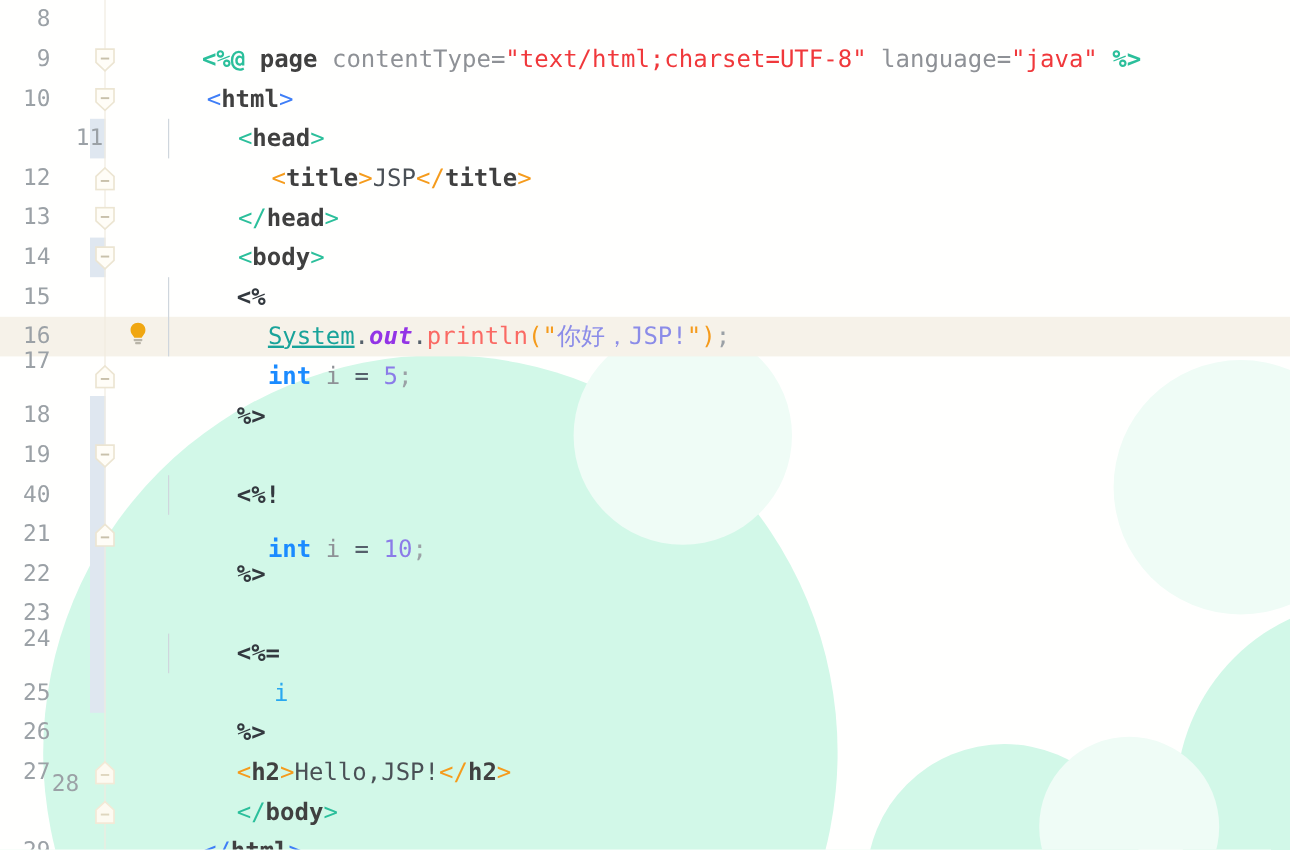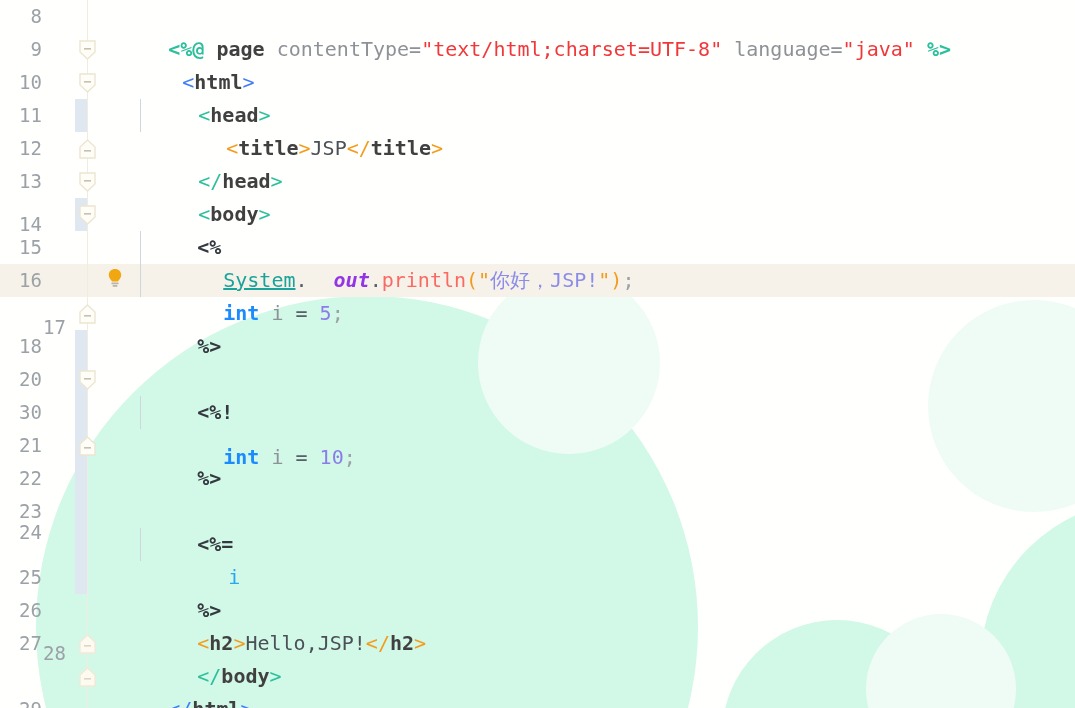--- a/index.html
+++ b/index.html
@@ -58,21 +58,21 @@
   .t-scriptlet{color:#33393f;font-weight:bold;}    
   .t-kw{color:#404040;font-weight:bold;}           
   .t-attr{color:#8e9196;}                          
   .t-str{color:#f0383b;}                           
   .t-punct{color:#8e9196;}
   .t-brk-blue{color:#3f7ef7;}                      
   .t-brk-teal{color:#2bbf9b;}                      
   .t-brk-orange{color:#f59b1c;}                    
   .t-text{color:#4a5056;}                          
   .t-cls{color:#19a39a;text-decoration:underline;} 
-  .t-field{color:#9334e6;font-weight:bold;font-style:italic;margin-left:26px;} 
+  .t-field{color:#9334e6;font-weight:bold;font-style:italic;} 
   .t-method{color:#fa6a64;}                        
   .t-paren{color:#f59b1c;}                         
   .t-jstr{color:#8b8ce8;}                          
   .t-type{color:#1b8bff;font-weight:bold;}         
   .t-var{color:#8e9196;}                           
   .t-op{color:#55606b;}                            
   .t-num{color:#8b7ce8;}                           
   .t-semi{color:#9ba1a6;}
   .t-ivar{color:#29a8f0;}                          
 </style>
@@ -96,30 +96,30 @@
 
     <div class="ann-strip" style="top:99px;height:33px;"></div>
     <div class="ann-strip" style="top:198px;height:33px;"></div>
     <div class="ann-strip" style="top:330px;height:264px;"></div>
 
     <div class="fold-rail" style="top:0px;height:708px;"></div>
 
     <div class="lnum" style="top:0px;">8</div>
     <div class="lnum" style="top:33px;">9</div>
     <div class="lnum" style="top:66px;">10</div>
-    <div class="lnum" style="top:99px;">11</div>
+    <div class="lnum" style="top:99px;padding-left:44px;">11</div>
     <div class="lnum" style="top:132px;">12</div>
     <div class="lnum" style="top:165px;">13</div>
-    <div class="lnum" style="top:208px;text-align:right;">14</div>
+    <div class="lnum" style="top:198px;text-align:right;">14</div>
     <div class="lnum" style="top:231px;">15</div>
     <div class="lnum" style="top:264px;">16</div>
-    <div class="lnum" style="top:311px;padding-left:24px;">17</div>
+    <div class="lnum" style="top:285px;">17</div>
     <div class="lnum" style="top:330px;">18</div>
-    <div class="lnum" style="top:363px;">20</div>
-    <div class="lnum" style="top:396px;">30</div>
+    <div class="lnum" style="top:363px;">19</div>
+    <div class="lnum" style="top:396px;">40</div>
     <div class="lnum" style="top:429px;">21</div>
     <div class="lnum" style="top:462px;">22</div>
     <div class="lnum" style="top:495px;">23</div>
     <div class="lnum" style="top:516px;">24</div>
     <div class="lnum" style="top:561px;">25</div>
     <div class="lnum" style="top:594px;">26</div>
     <div class="lnum" style="top:627px;">27</div>
     <div class="lnum" style="top:637px;padding-left:24px;">28</div>
     <div class="lnum" style="top:693px;">29</div>
 
@@ -197,21 +197,21 @@
   <div class="iguide" style="left:140px;top:231px;height:66px;"></div>
   <div class="iguide" style="left:140px;top:396px;height:33px;"></div>
   <div class="iguide" style="left:140px;top:528px;height:33px;"></div>
 
   <div id="code">
 
     <div class="row" style="position:absolute;top:0px;left:0;">
       <span class="t-jspdelim">&lt;%@</span><span class="t-text"> </span><span class="t-kw">page</span><span class="t-text"> </span><span class="t-attr">contentType</span><span class="t-punct">=</span><span class="t-str">"text/html;charset=UTF-8"</span><span class="t-text"> </span><span class="t-attr">language</span><span class="t-punct">=</span><span class="t-str">"java"</span><span class="t-text"> </span><span class="t-jspdelim">%&gt;</span>
     </div>
 
-    <div class="row" style="position:absolute;top:33px;left:14px;">
+    <div class="row" style="position:absolute;top:33px;left:4px;">
       <span class="t-brk-blue">&lt;</span><span class="t-kw">html</span><span class="t-brk-blue">&gt;</span>
     </div>
 
     <div class="row" style="position:absolute;top:66px;left:30px;">
       <span class="t-brk-teal">&lt;</span><span class="t-kw">head</span><span class="t-brk-teal">&gt;</span>
     </div>
 
     <div class="row" style="position:absolute;top:99px;left:58px;">
       <span class="t-brk-orange">&lt;</span><span class="t-kw">title</span><span class="t-brk-orange">&gt;</span><span class="t-text">JSP</span><span class="t-brk-orange">&lt;/</span><span class="t-kw">title</span><span class="t-brk-orange">&gt;</span>
     </div>

